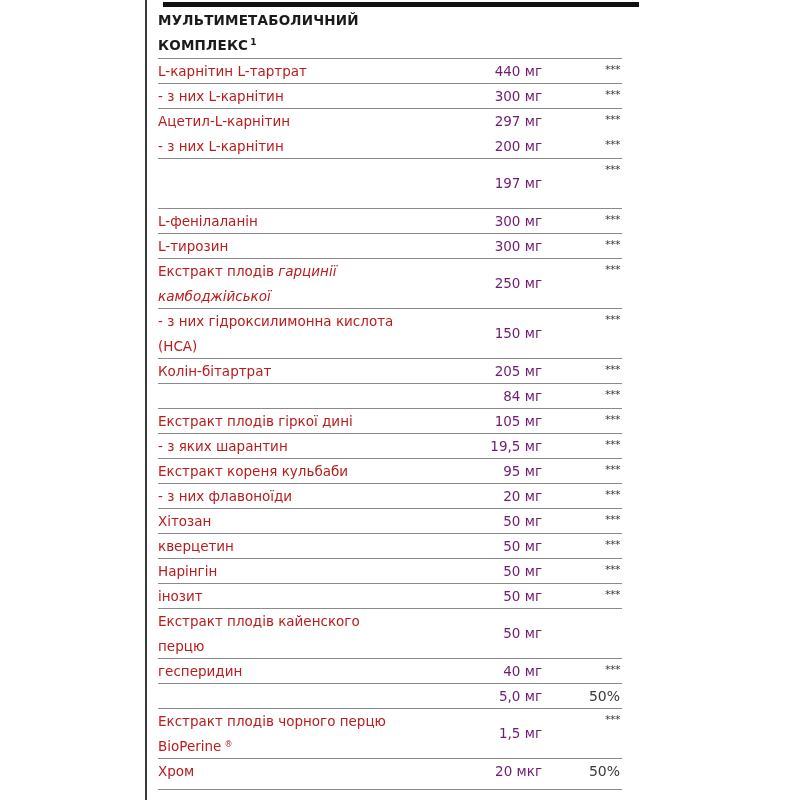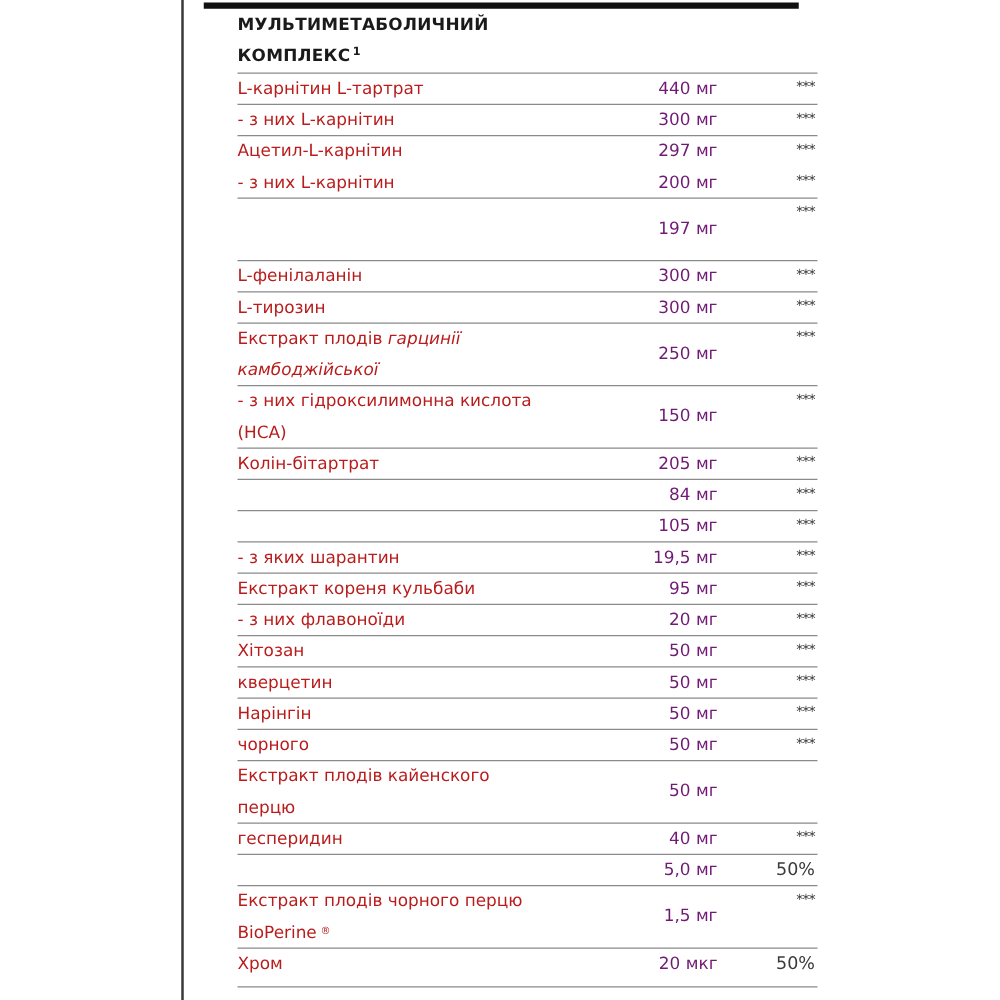--- a/index.html
+++ b/index.html
@@ -29,21 +29,20 @@
       top: 2px;
       width: 476px;
       height: 5px;
       background: #111111;
     }
     .table {
       position: absolute;
       left: 158px;
       top: 8px;
       width: 464px;
-      margin-left: 32px;
     }
     .title {
       font-weight: bold;
       font-size: 13.5px;
       letter-spacing: 0.2px;
       color: #1a1a1a;
       text-transform: uppercase;
       line-height: 25px;
       padding-top: 0px;
       height: 50px;
@@ -159,20 +158,21 @@
   <div class="row">
     <span class="name">Колін-бітартрат</span>
     <span class="amount">205 мг</span>
     <span class="dv">***</span>
   </div>
   <div class="row">
     <span class="amount">84 мг</span>
     <span class="dv">***</span>
   </div>
   <div class="row">
+    <span class="name">Екстракт плодів гіркої дині</span>
     <span class="amount">105 мг</span>
     <span class="dv">***</span>
   </div>
   <div class="row">
     <span class="name">- з яких шарантин</span>
     <span class="amount">19,5 мг</span>
     <span class="dv">***</span>
   </div>
   <div class="row">
     <span class="name">Екстракт кореня кульбаби</span>
@@ -193,21 +193,21 @@
     <span class="name">кверцетин</span>
     <span class="amount">50 мг</span>
     <span class="dv">***</span>
   </div>
   <div class="row">
     <span class="name">Нарінгін</span>
     <span class="amount">50 мг</span>
     <span class="dv">***</span>
   </div>
   <div class="row">
-    <span class="name">чорного</span>
+    <span class="name">інозит</span>
     <span class="amount">50 мг</span>
     <span class="dv">***</span>
   </div>
   <div class="row double">
     <span class="name">Екстракт плодів кайенского перцю</span>
     <span class="amount">50 мг</span>
     <span class="dv"></span>
   </div>
   <div class="row">
     <span class="name">гесперидин</span>

